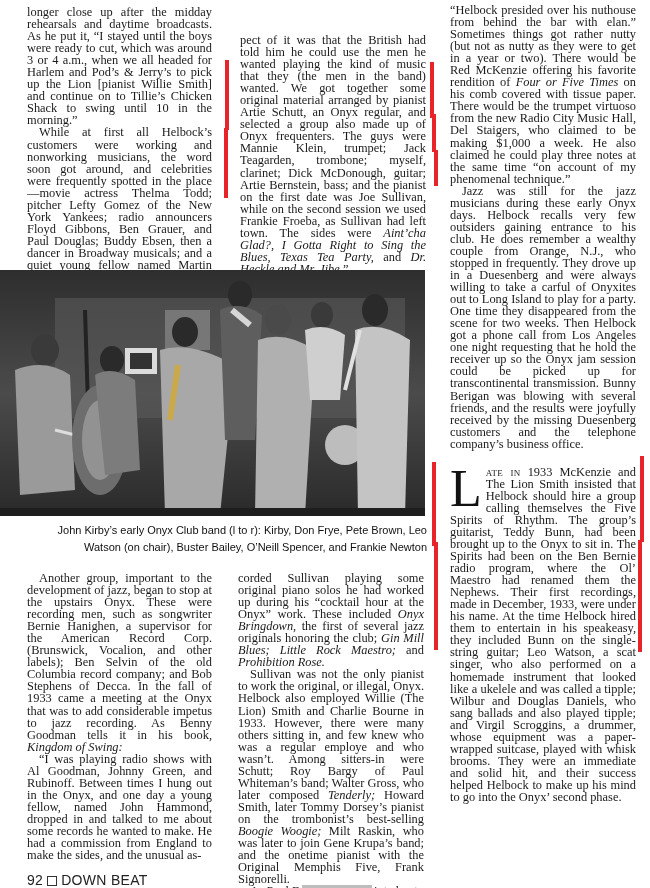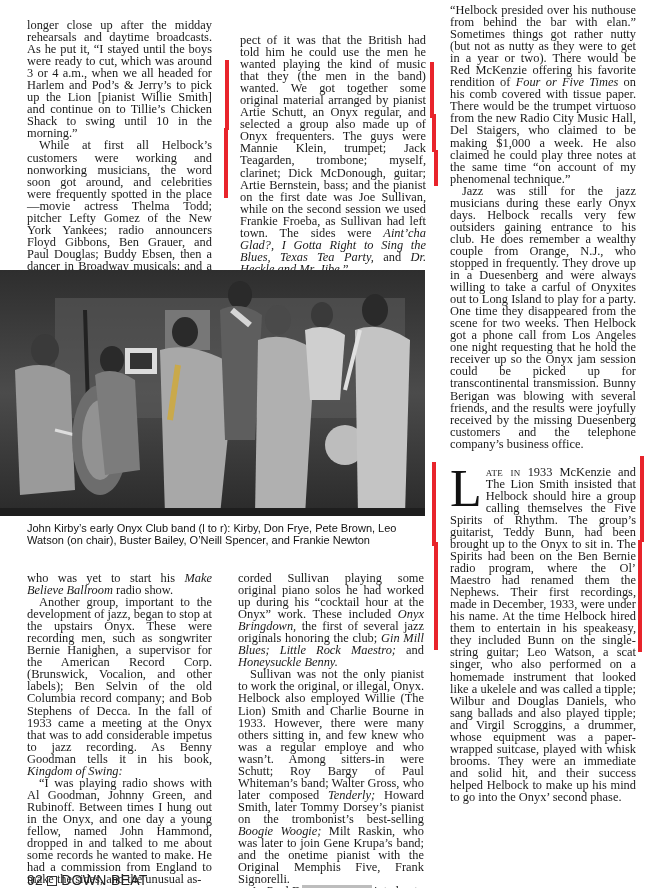--- a/index.html
+++ b/index.html
@@ -2,32 +2,32 @@
 <html><head>
 <meta charset="utf-8">
 <style>
   html, body { margin:0; padding:0; background:#ffffff; }
   body { width:650px; height:888px; position:relative; overflow:hidden;
          font-family:"Liberation Serif", "DejaVu Serif", serif; color:#1a1a1a; }
   .col { position:absolute; font-size:12.4px; line-height:12.05px; text-align:justify; }
   .col p { margin:0; text-indent:0; }
   .col p.ind { text-indent:12px; }
   .col i { font-style:italic; }
-  #col1-top { left:27px; top:19px; width:185px; }
+  #col1-top { left:27px; top:6px; width:185px; }
   #col2-top { left:240px; top:13px; width:186px;margin-top:21px; }
   #col3 { left:450px; top:4px; width:186px; }
   #col1-bot { left:27px; top:572px; width:185px; }
   #col2-bot { left:238px; top:572px; width:186px; }
 
   #photo { position:absolute; left:0; top:270px; width:425px; height:246px;
            background:#4a4a4a; overflow:hidden; }
   #photo svg { width:100%; height:100%; display:block; }
   #caption { position:absolute; left:27px; top:522px; width:400px;
              font-family:"Liberation Sans", "DejaVu Sans", sans-serif;
-             font-size:11px; line-height:12px; color:#111; }
+             font-size:11px; line-height:17px; color:#111;text-align:right; }
 
   .redmark { position:absolute; background:#e8242b; width:4px; }
 
   #dropcap { float:left; font-size:52px; line-height:42px; height:42px;
              margin:2px 4px 0 0; font-family:"Liberation Serif", serif; color:#111; }
   .smallcaps { font-variant:small-caps; letter-spacing:0.3px; }
 
   #folio { position:absolute; left:27px; top:872px;
            font-family:"Liberation Sans", "DejaVu Sans", sans-serif;
            font-size:14px; color:#222; letter-spacing:0.3px; }
@@ -98,27 +98,26 @@
 
     <ellipse cx="375" cy="40" rx="13" ry="16" fill="#2a2a2a"></ellipse>
     <path d="M355 60 Q380 50 410 70 L405 245 L358 245 Z" fill="#c4c4c4"></path>
     <path d="M360 60 L345 120" stroke="#e0e0e0" stroke-width="4"></path>
     <rect x="0" y="238" width="425" height="8" fill="#1e1e1e"></rect>
   </svg>
 </div>
 <div id="caption">John Kirby’s early Onyx Club band (l to r): Kirby, Don Frye, Pete Brown, Leo Watson (on chair), Buster Bailey, O’Neill Spencer, and Frankie Newton</div>
 
 <div id="col1-bot" class="col">
-  <p><span>who was yet to start his </span><i>Make Believe Ballroom</i><span> radio show.</span></p>
   <p class="ind"><span>Another group, important to the development of jazz, began to stop at the upstairs Onyx. These were recording men, such as songwriter Bernie Hanighen, a supervisor for the American Record Corp. (Brunswick, Vocalion, and other labels); Ben Selvin of the old Columbia record company; and Bob Stephens of Decca. In the fall of 1933 came a meeting at the Onyx that was to add considerable impetus to jazz recording. As Benny Goodman tells it in his book, </span><i>Kingdom of Swing:</i></p>
   <p class="ind">“I was playing radio shows with Al Goodman, Johnny Green, and Rubinoff. Between times I hung out in the Onyx, and one day a young fellow, named John Hammond, dropped in and talked to me about some records he wanted to make. He had a commission from England to make the sides, and the unusual as-</p>
 </div>
 
 <div id="col2-bot" class="col">
-  <p><span>corded Sullivan playing some original piano solos he had worked up during his “cocktail hour at the Onyx” work. These included </span><i>Onyx Bringdown,</i><span> the first of several jazz originals honoring the club; </span><i>Gin Mill Blues; Little Rock Maestro;</i><span> and </span><i>Honeysuckle Benny.</i></p>
+  <p><span>corded Sullivan playing some original piano solos he had worked up during his “cocktail hour at the Onyx” work. These included </span><i>Onyx Bringdown,</i><span> the first of several jazz originals honoring the club; </span><i>Gin Mill Blues; Little Rock Maestro;</i><span> and </span><i>Prohibition Rose.</i></p>
   <p class="ind"><span>Sullivan was not the only pianist to work the original, or illegal, Onyx. Helbock also employed Willie (The Lion) Smith and Charlie Bourne in 1933. However, there were many others sitting in, and few knew who was a regular employe and who wasn’t. Among sitters-in were Schutt; Roy Bargy of Paul Whiteman’s band; Walter Gross, who later composed </span><i>Tenderly;</i><span> Howard Smith, later Tommy Dorsey’s pianist on the trombonist’s best-selling </span><i>Boogie Woogie;</i><span> Milt Raskin, who was later to join Gene Krupa’s band; and the onetime pianist with the Original Memphis Five, Frank Signorelli.</span></p>
   <p class="ind">As Paul Douglas later pointed out,</p>
 </div>
 
 <div class="redmark" style="left:225px; top:60px; height:70px;"></div>
 <div class="redmark" style="left:224px; top:128px; height:70px;"></div>
 <div class="redmark" style="left:430px; top:62px; height:56px;"></div>
 <div class="redmark" style="left:432px; top:114px; height:38px;"></div>
 <div class="redmark" style="left:434px; top:150px; height:36px;"></div>
 <div class="redmark" style="left:432px; top:462px; height:84px;"></div>

